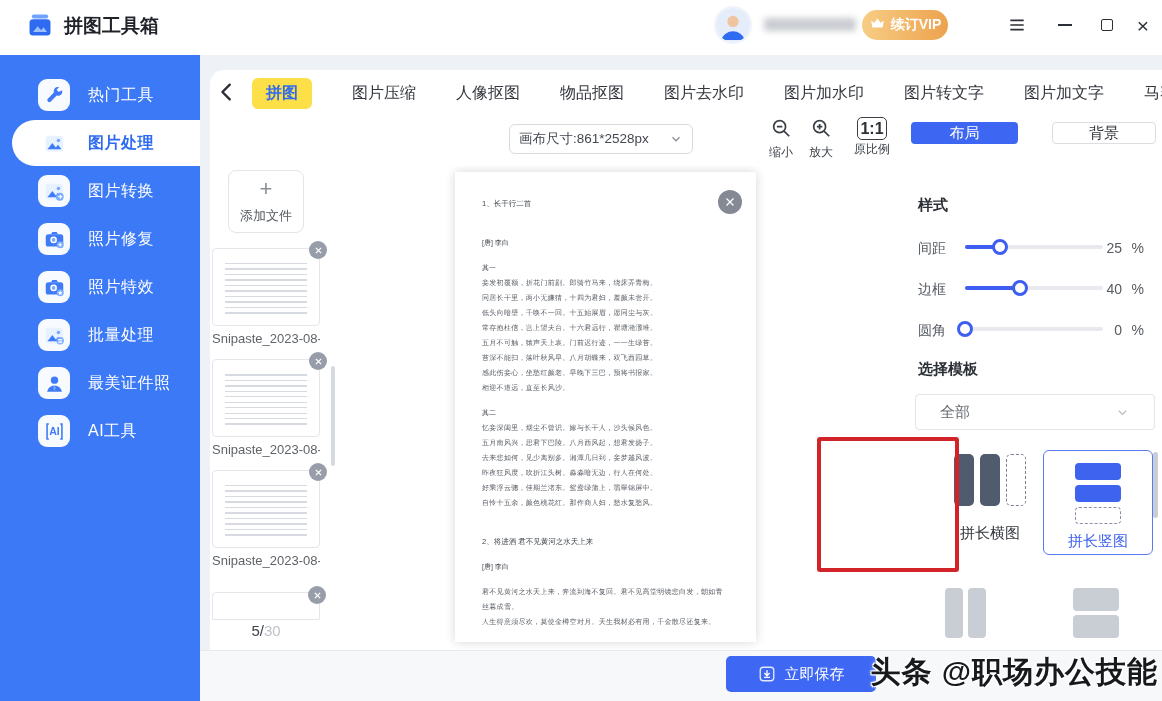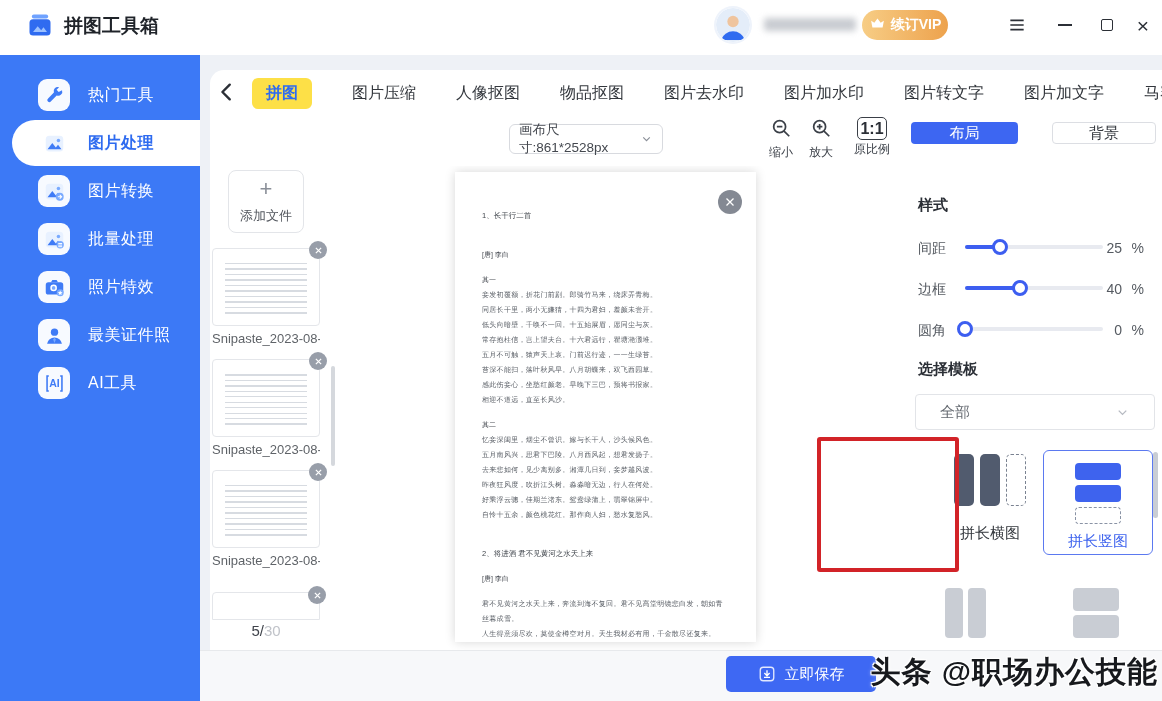--- a/index.html
+++ b/index.html
@@ -41,21 +41,21 @@
   
   .tabbar { position:absolute; left:210px; top:70px; width:952px; height:46px; z-index:8; }
   .back-btn { position:absolute; left:6px; top:11px; width:26px; height:24px; cursor:pointer; }
   .back-btn svg { width:22px; height:22px; }
   .tabs { position:absolute; left:42px; top:0; right:0; height:46px; display:flex; align-items:center; gap:40px; overflow:hidden; }
   .tab { font-size:16px; color:#33373d; white-space:nowrap; cursor:pointer; padding:5px 0; flex:0 0 auto; }
   .tab.active { background:#fde047; color:#2e6bf0; font-weight:700; padding:5px 14px; border-radius:6px; }
 
   
   .toolbar { position:absolute; left:210px; top:116px; width:952px; height:50px; z-index:8; }
-  .canvas-size { position:absolute; left:299px; top:8px; width:154px; height:30px; border:1px solid #d8dadf; border-radius:6px;
+  .canvas-size { position:absolute; left:299px; top:8px; width:184px; height:30px; border:1px solid #d8dadf; border-radius:6px;
                  display:flex; align-items:center; justify-content:space-between; padding:0 9px; cursor:pointer; background:#fff; }
   .canvas-size .txt { font-size:13.5px; color:#44484f; }
   .canvas-size svg { width:14px; height:14px; }
   .zoomctl { position:absolute; top:1px; width:44px; text-align:center; cursor:pointer; }
   .zoomctl svg { width:22px; height:22px; }
   .zoomctl .cap { font-size:12px; color:#3a3f47; margin-top:1px; }
   .z-out { left:549px; } .z-in { left:589px; }
   .ratio { left:640px; }
   .ratio-box { width:30px; height:23px; margin:0 auto; border:1.6px solid #3a3f47; border-radius:5px;
                font-size:16px; font-weight:700; color:#2b2f36; display:flex; align-items:center; justify-content:center; }
@@ -77,21 +77,21 @@
   .xbadge { position:absolute; right:-7px; top:-7px; width:18px; height:18px; border-radius:50%; background:#989ea9;
             display:flex; align-items:center; justify-content:center; cursor:pointer; z-index:2; }
   .xbadge svg { width:9px; height:9px; }
   .thumb-partial { position:absolute; left:2px; top:426px; width:108px; height:28px; background:#fff; border:1px solid #e4e6ea; border-radius:4px 4px 0 0; }
   .counter { position:absolute; left:2px; top:456px; width:108px; text-align:center; font-size:15px; }
   .counter .cur { color:#3f434b; } .counter .tot { color:#c0c3c9; }
   .thumb-scroll { position:absolute; left:121px; top:200px; width:4px; height:100px; background:#d5d8dd; border-radius:2px; }
 
   
   .canvas { position:absolute; left:338px; top:166px; width:552px; height:484px; background:#fff; overflow:hidden; z-index:5; }
-  .page { position:absolute; left:117px; top:6px; width:301px; height:470px; background:#fff; box-shadow:0 0 10px rgba(0,0,0,.16); padding:36px 27px 0 27px; overflow:hidden; }
+  .page { position:absolute; left:117px; top:6px; width:301px; height:470px; background:#fff; box-shadow:0 0 10px rgba(0,0,0,.16); padding:24px 27px 0 27px; overflow:hidden; }
   .page-close { position:absolute; left:380px; top:24px; width:24px; height:24px; border-radius:50%; background:rgba(110,116,128,.85);
                 display:flex; align-items:center; justify-content:center; cursor:pointer; z-index:3; }
   .page-close svg { width:12px; height:12px; }
   .doc-line { line-height:15px; }
   .line-h { font-size:7.5px; color:#3f444b; height:15px; }
   .line-p { font-size:7px; color:#4a4e55; height:15px; }
   .line-s { font-size:7px; color:#4a4e55; height:15px; }
   .line-v { font-size:7px; color:#5c6168; letter-spacing:.3px; min-height:15px; }
   .line-gap { height:24px; } .line-gap2 { height:10px; }
 
@@ -213,41 +213,54 @@
               <path d="M4 18.5l5.5-7 4 5 2.5-3 4 5z" fill="#3f7bf6"></path>
               <circle cx="18" cy="18" r="4.5" fill="#79aaff"></circle>
               <path d="M15.8 18h4.4M18 15.8l2.2 2.2-2.2 2.2" stroke="#fff" stroke-width="1.2" fill="none"></path>
             </svg>
           </span>
           <span class="lbl">图片转换</span>
         </div>
         <div class="side-item">
           <span class="tile">
             <svg viewBox="0 0 24 24">
-              <rect x="2" y="3" width="20" height="18" rx="4" fill="#e8f1ff"></rect>
-              <circle cx="16.5" cy="8.5" r="2" fill="#79aaff"></circle>
-              <path d="M4 18.5l5.5-7 4 5 2.5-3 4 5z" fill="#3f7bf6"></path>
-              <circle cx="18.5" cy="18" r="4.2" fill="#79aaff"></circle>
-              <path d="M16.3 16.6h4.4M16.3 18.4h4.4M16.3 20.2h4.4" stroke="#fff" stroke-width="1.1"></path>
-            </svg>
-          </span>
-          <span class="lbl">批量处理</span>
+              <rect x="2" y="6" width="20" height="14" rx="3" fill="#3f7bf6"></rect>
+              <path d="M8 6l1.6-2.6h4.8L16 6z" fill="#3f7bf6"></path>
+              <circle cx="11" cy="12.5" r="3.8" fill="#fff"></circle>
+              <circle cx="11" cy="12.5" r="2.1" fill="#79aaff"></circle>
+              <circle cx="18.5" cy="18" r="4" fill="#79aaff"></circle>
+              <path d="M18.5 15.8v4.4M16.3 18h4.4" stroke="#fff" stroke-width="1.3"></path>
+            </svg>
+          </span>
+          <span class="lbl">照片修复</span>
         </div>
         <div class="side-item">
           <span class="tile">
             <svg viewBox="0 0 24 24">
               <rect x="2" y="6" width="20" height="14" rx="3" fill="#3f7bf6"></rect>
               <path d="M8 6l1.6-2.6h4.8L16 6z" fill="#3f7bf6"></path>
               <circle cx="11" cy="12.5" r="3.8" fill="#fff"></circle>
               <circle cx="11" cy="12.5" r="2.1" fill="#79aaff"></circle>
               <circle cx="18.5" cy="18" r="4" fill="#79aaff"></circle>
               <path d="M18.5 15.5l.8 1.7 1.9.2-1.4 1.3.4 1.9-1.7-1-1.7 1 .4-1.9-1.4-1.3 1.9-.2z" fill="#fff"></path>
             </svg>
           </span>
           <span class="lbl">照片特效</span>
+        </div>
+        <div class="side-item">
+          <span class="tile">
+            <svg viewBox="0 0 24 24">
+              <rect x="2" y="3" width="20" height="18" rx="4" fill="#e8f1ff"></rect>
+              <circle cx="16.5" cy="8.5" r="2" fill="#79aaff"></circle>
+              <path d="M4 18.5l5.5-7 4 5 2.5-3 4 5z" fill="#3f7bf6"></path>
+              <circle cx="18.5" cy="18" r="4.2" fill="#79aaff"></circle>
+              <path d="M16.3 16.6h4.4M16.3 18.4h4.4M16.3 20.2h4.4" stroke="#fff" stroke-width="1.1"></path>
+            </svg>
+          </span>
+          <span class="lbl">批量处理</span>
         </div>
         <div class="side-item">
           <span class="tile">
             <svg viewBox="0 0 24 24">
               <circle cx="12" cy="8.2" r="4.2" fill="#3f7bf6"></circle>
               <path d="M3.5 21.5a8.6 8.6 0 0 1 17 0z" fill="#3f7bf6"></path>
               <path d="M12 14.5l-1.6 2 1.6 4 1.6-4z" fill="#79aaff"></path>
             </svg>
           </span>
           <span class="lbl">最美证件照</span>

